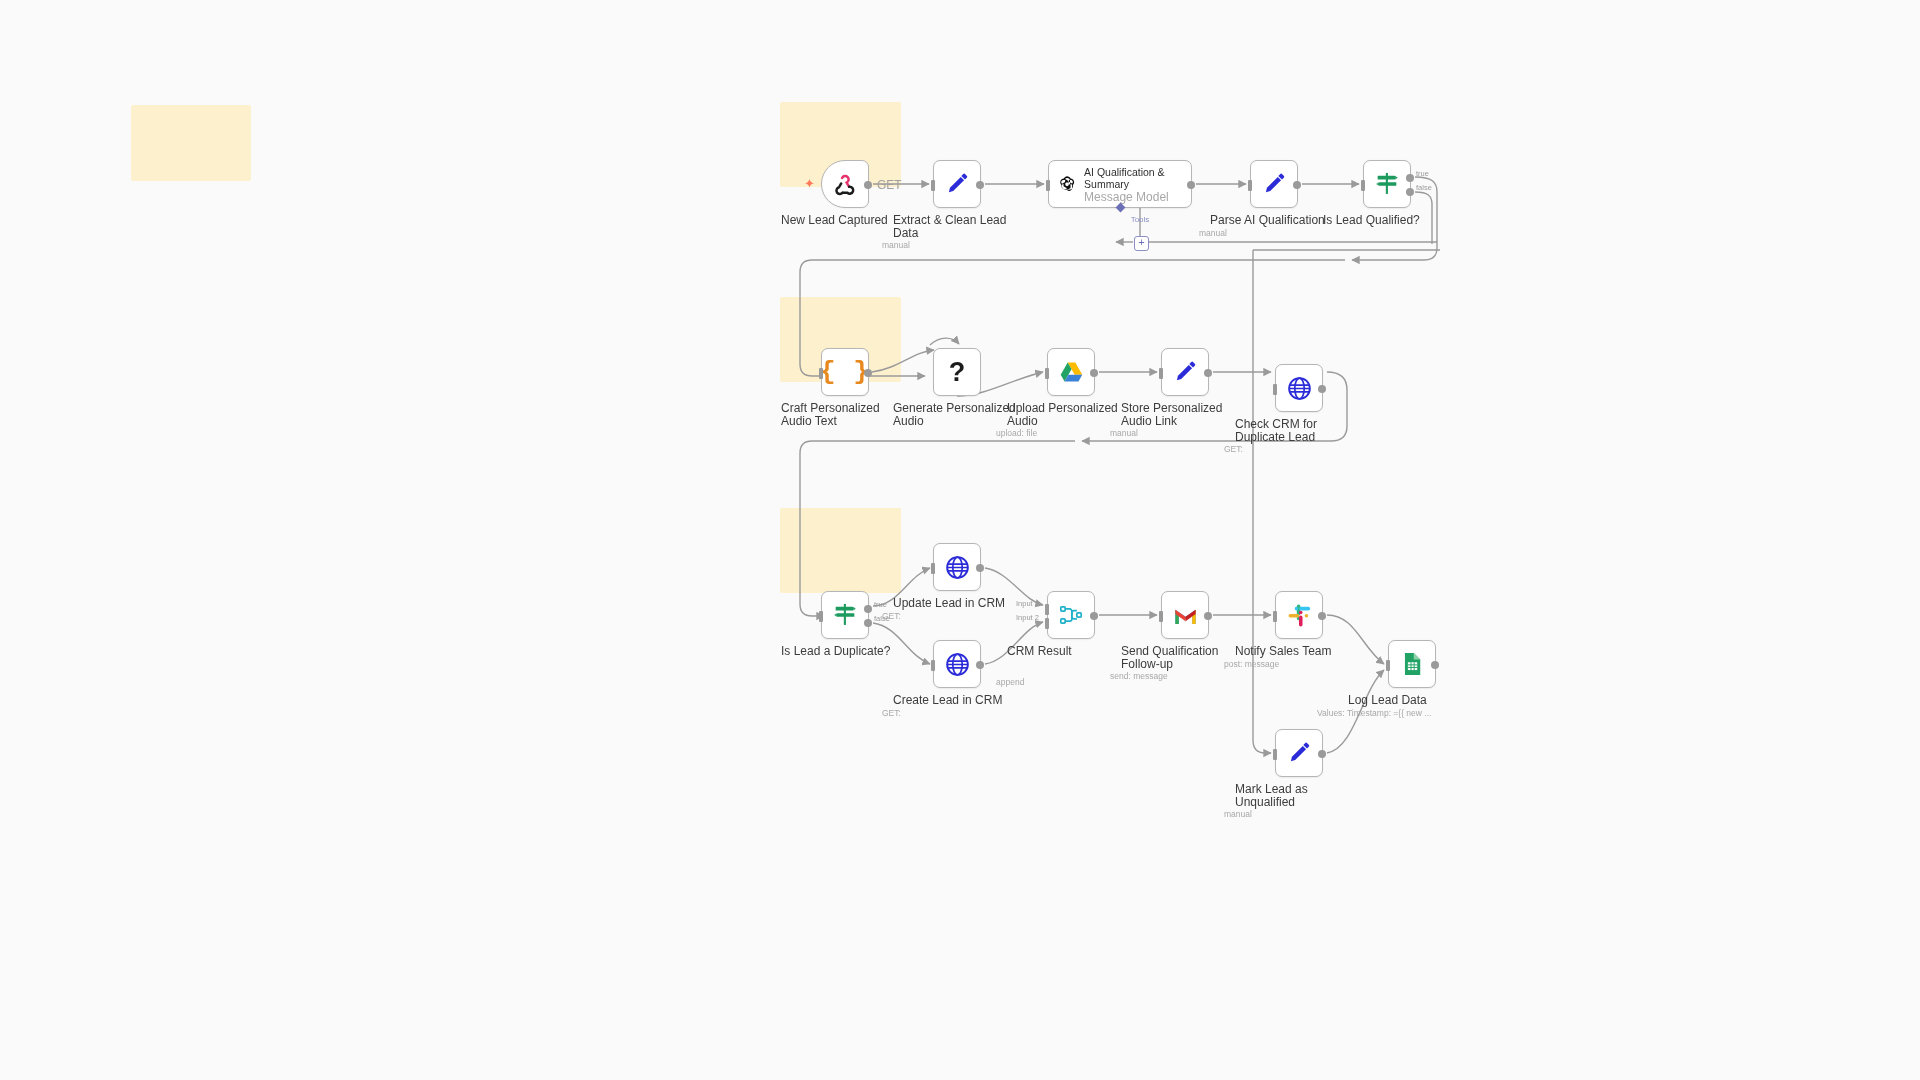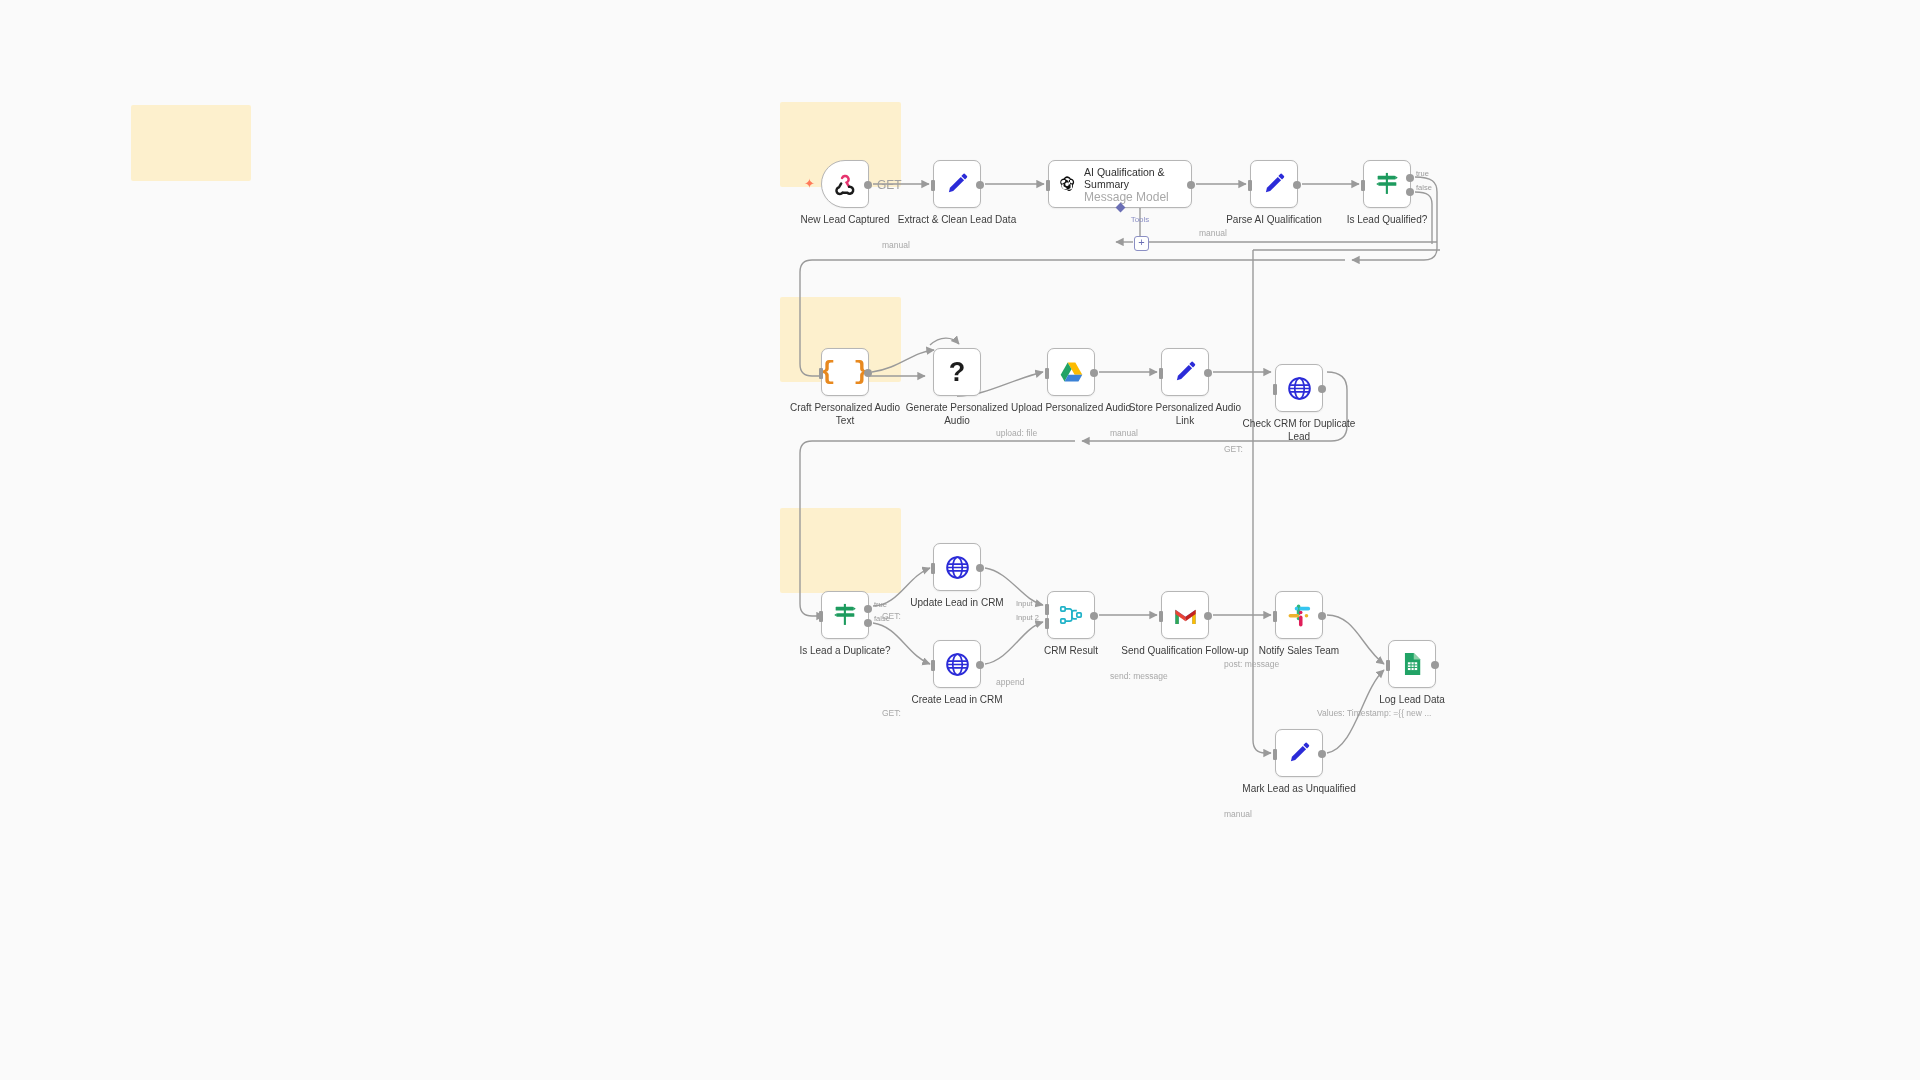--- a/index.html
+++ b/index.html
@@ -83,22 +83,21 @@
     padding: 0 8px;
     gap: 7px;
   }
 
   .node-caption {
     position: absolute;
     left: 50%;
     transform: translateX(-50%);
     top: 54px;
     width: 128px;
-    text-align: center;
-    font-size: 10px;
+    font-size: 12px;
     line-height: 12.5px;
     color: #3c3c3c;
     white-space: normal;
   }
 
   .node-sub {
     position: absolute;
     left: 50%;
     transform: translateX(-50%);
     width: 150px;

